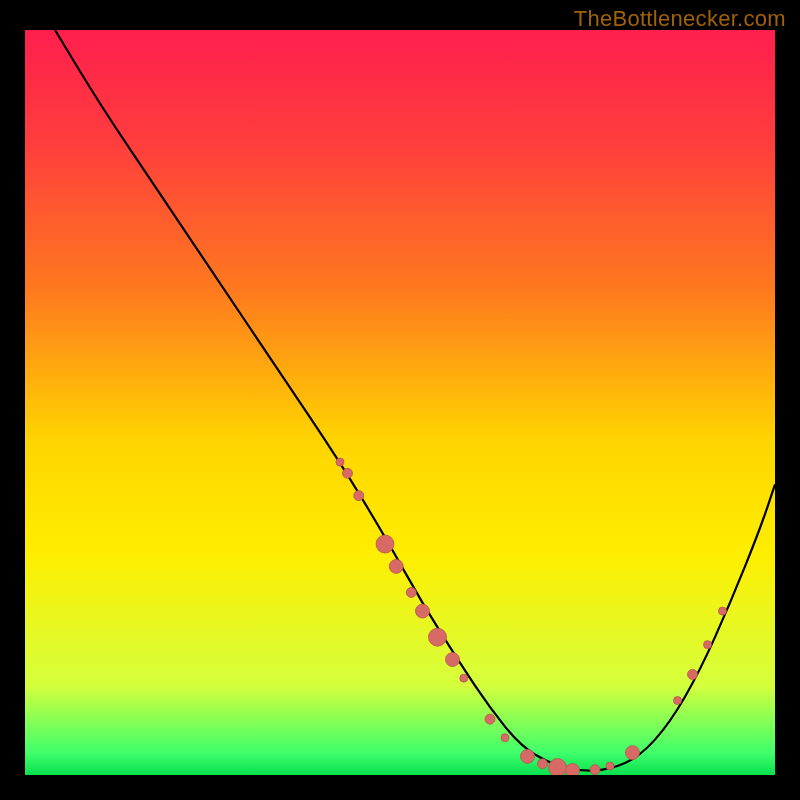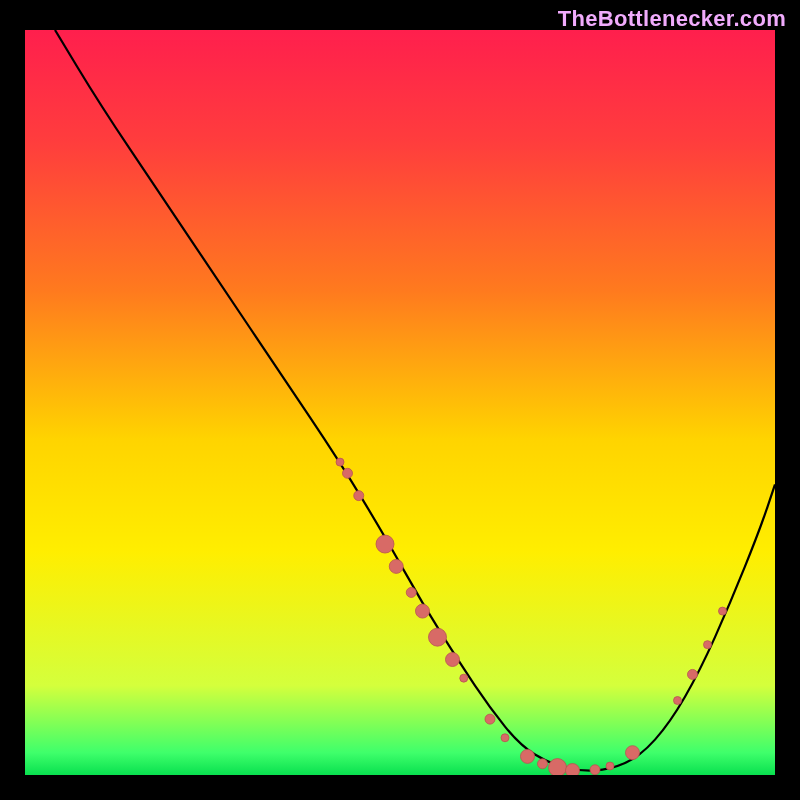--- a/index.html
+++ b/index.html
@@ -8,23 +8,23 @@
     height: 800px;
     background: #000;
     position: relative;
     overflow: hidden;
     font-family: Arial, Helvetica, sans-serif;
   }
   .attribution {
     position: absolute;
     top: 6px;
     right: 14px;
-    color: #f0abfc;
+    color: #a16207;
     font-size: 22px;
-    font-weight: 700;
+    font-weight: 400;
     letter-spacing: 0.3px;
     z-index: 3;
   }
   .plot-wrap {
     position: absolute;
     left: 25px;
     top: 30px;
     width: 750px;
     height: 745px;
     overflow: hidden;

